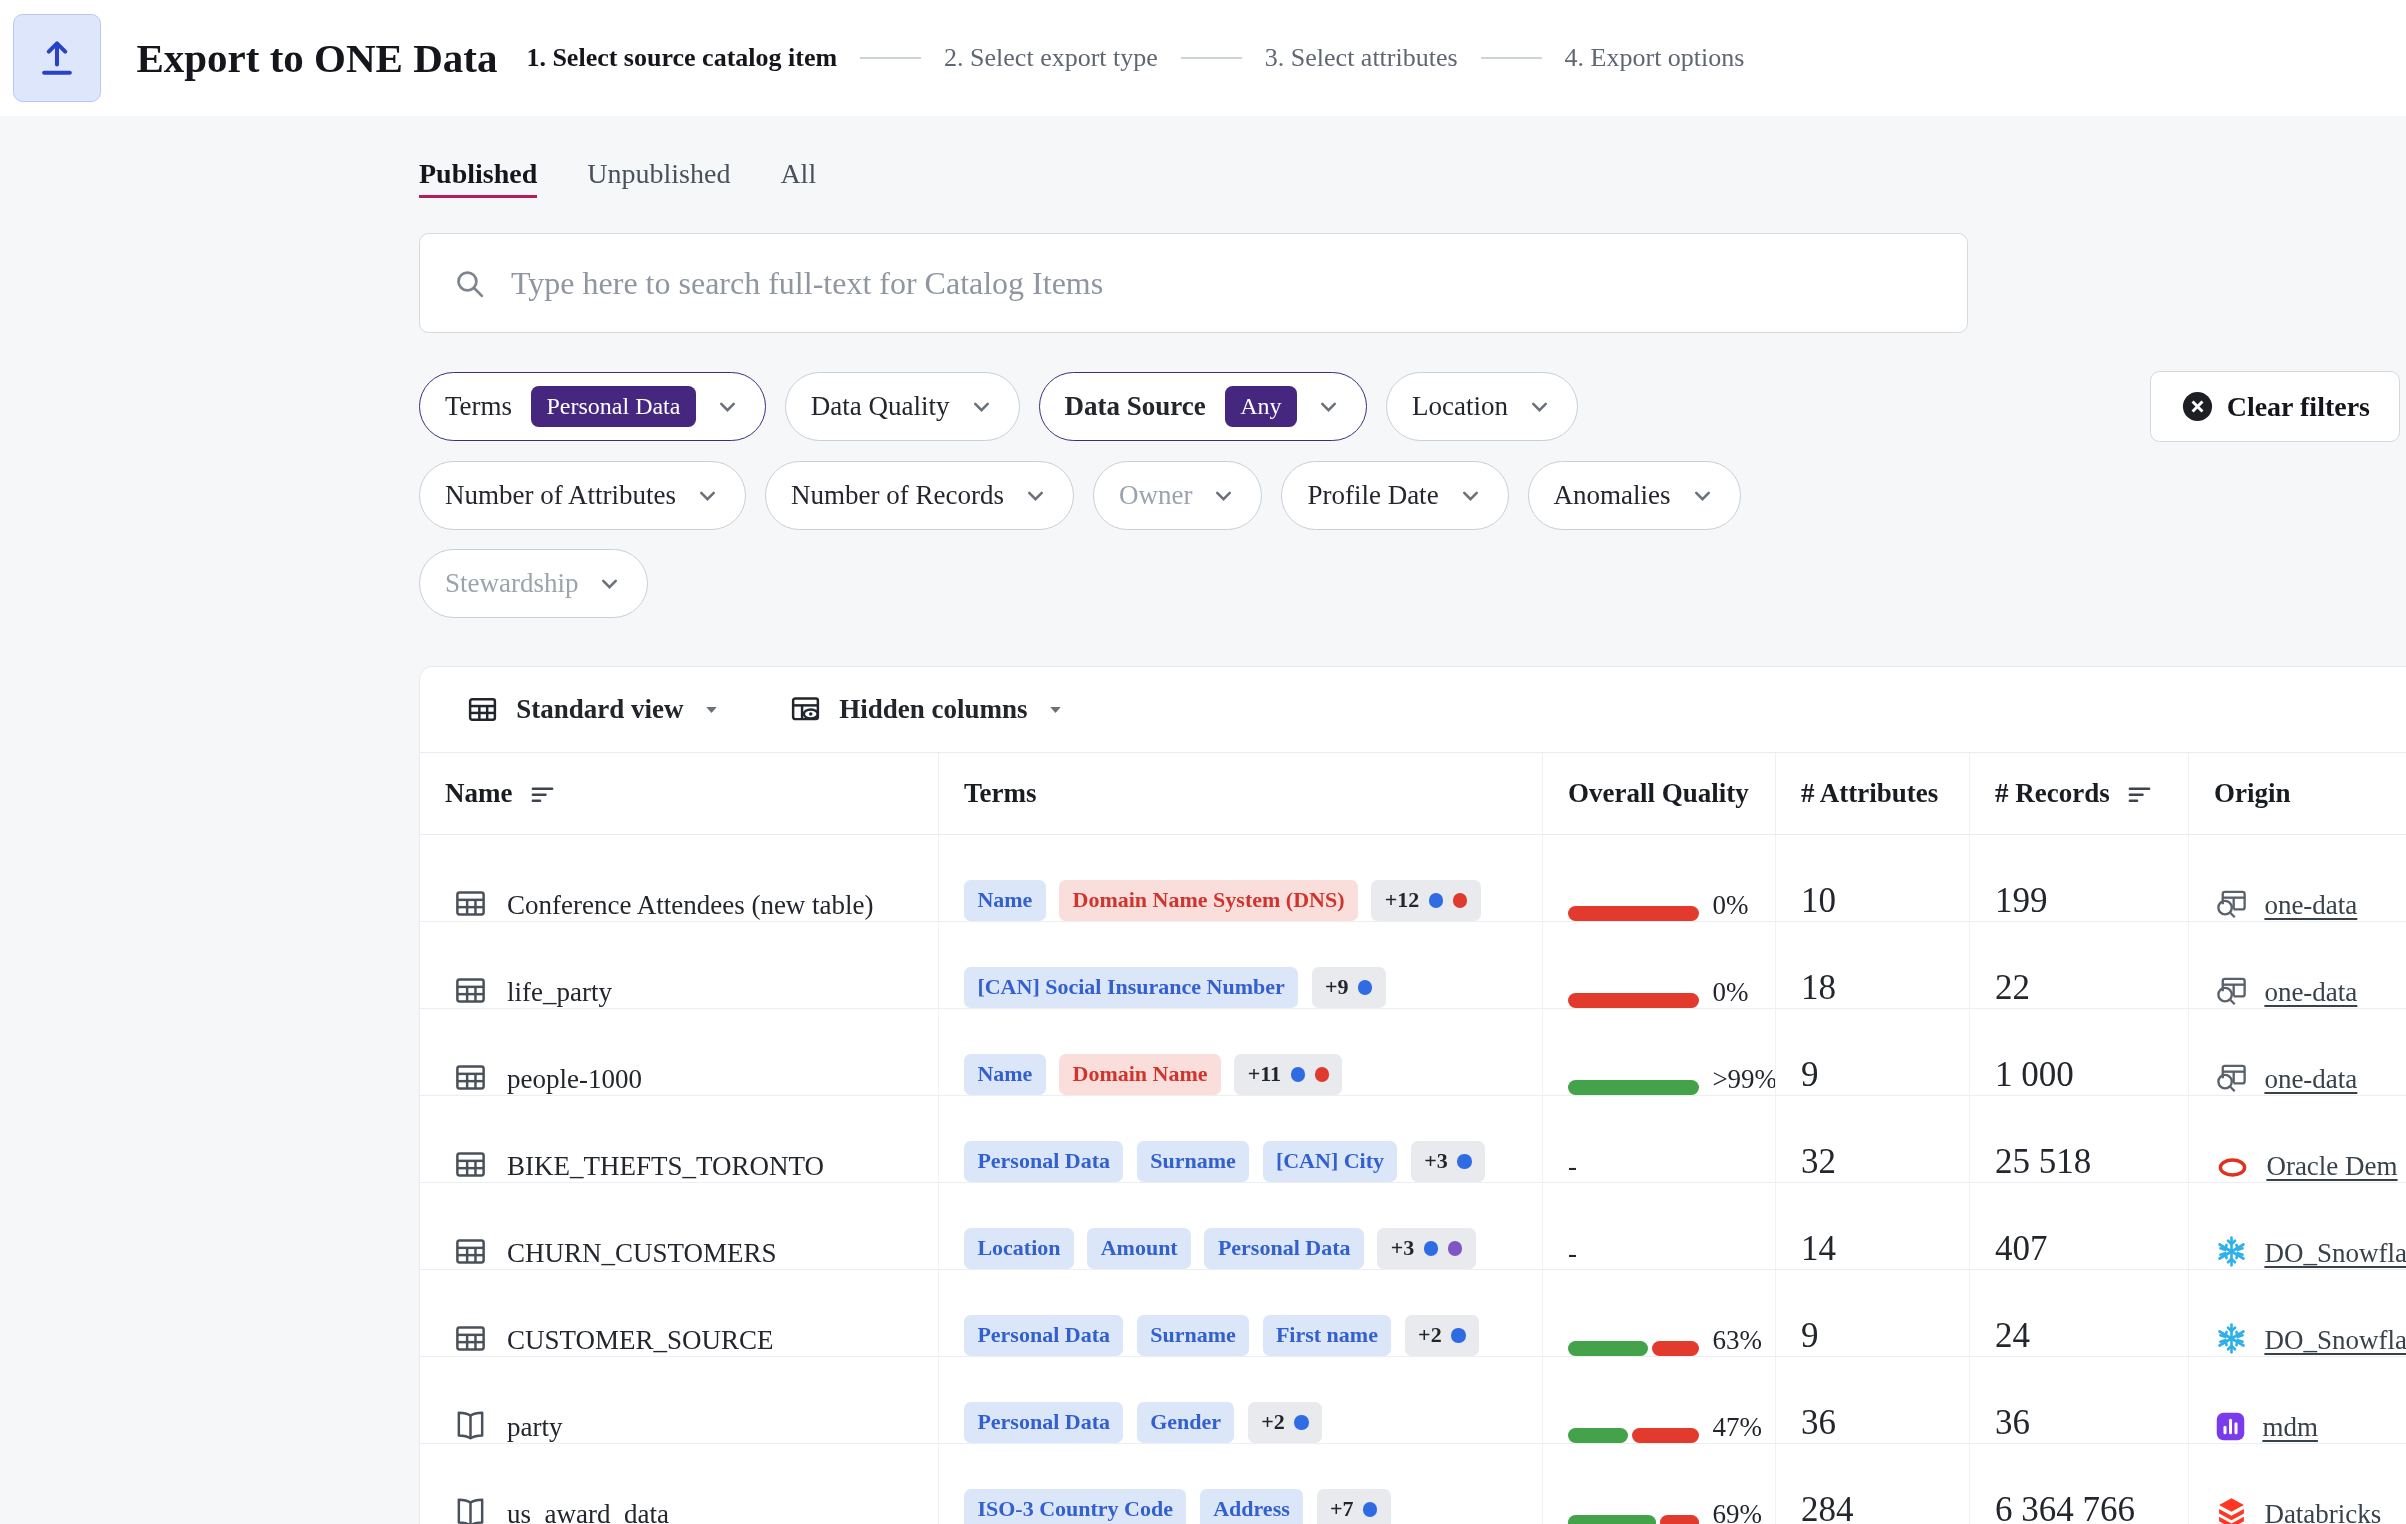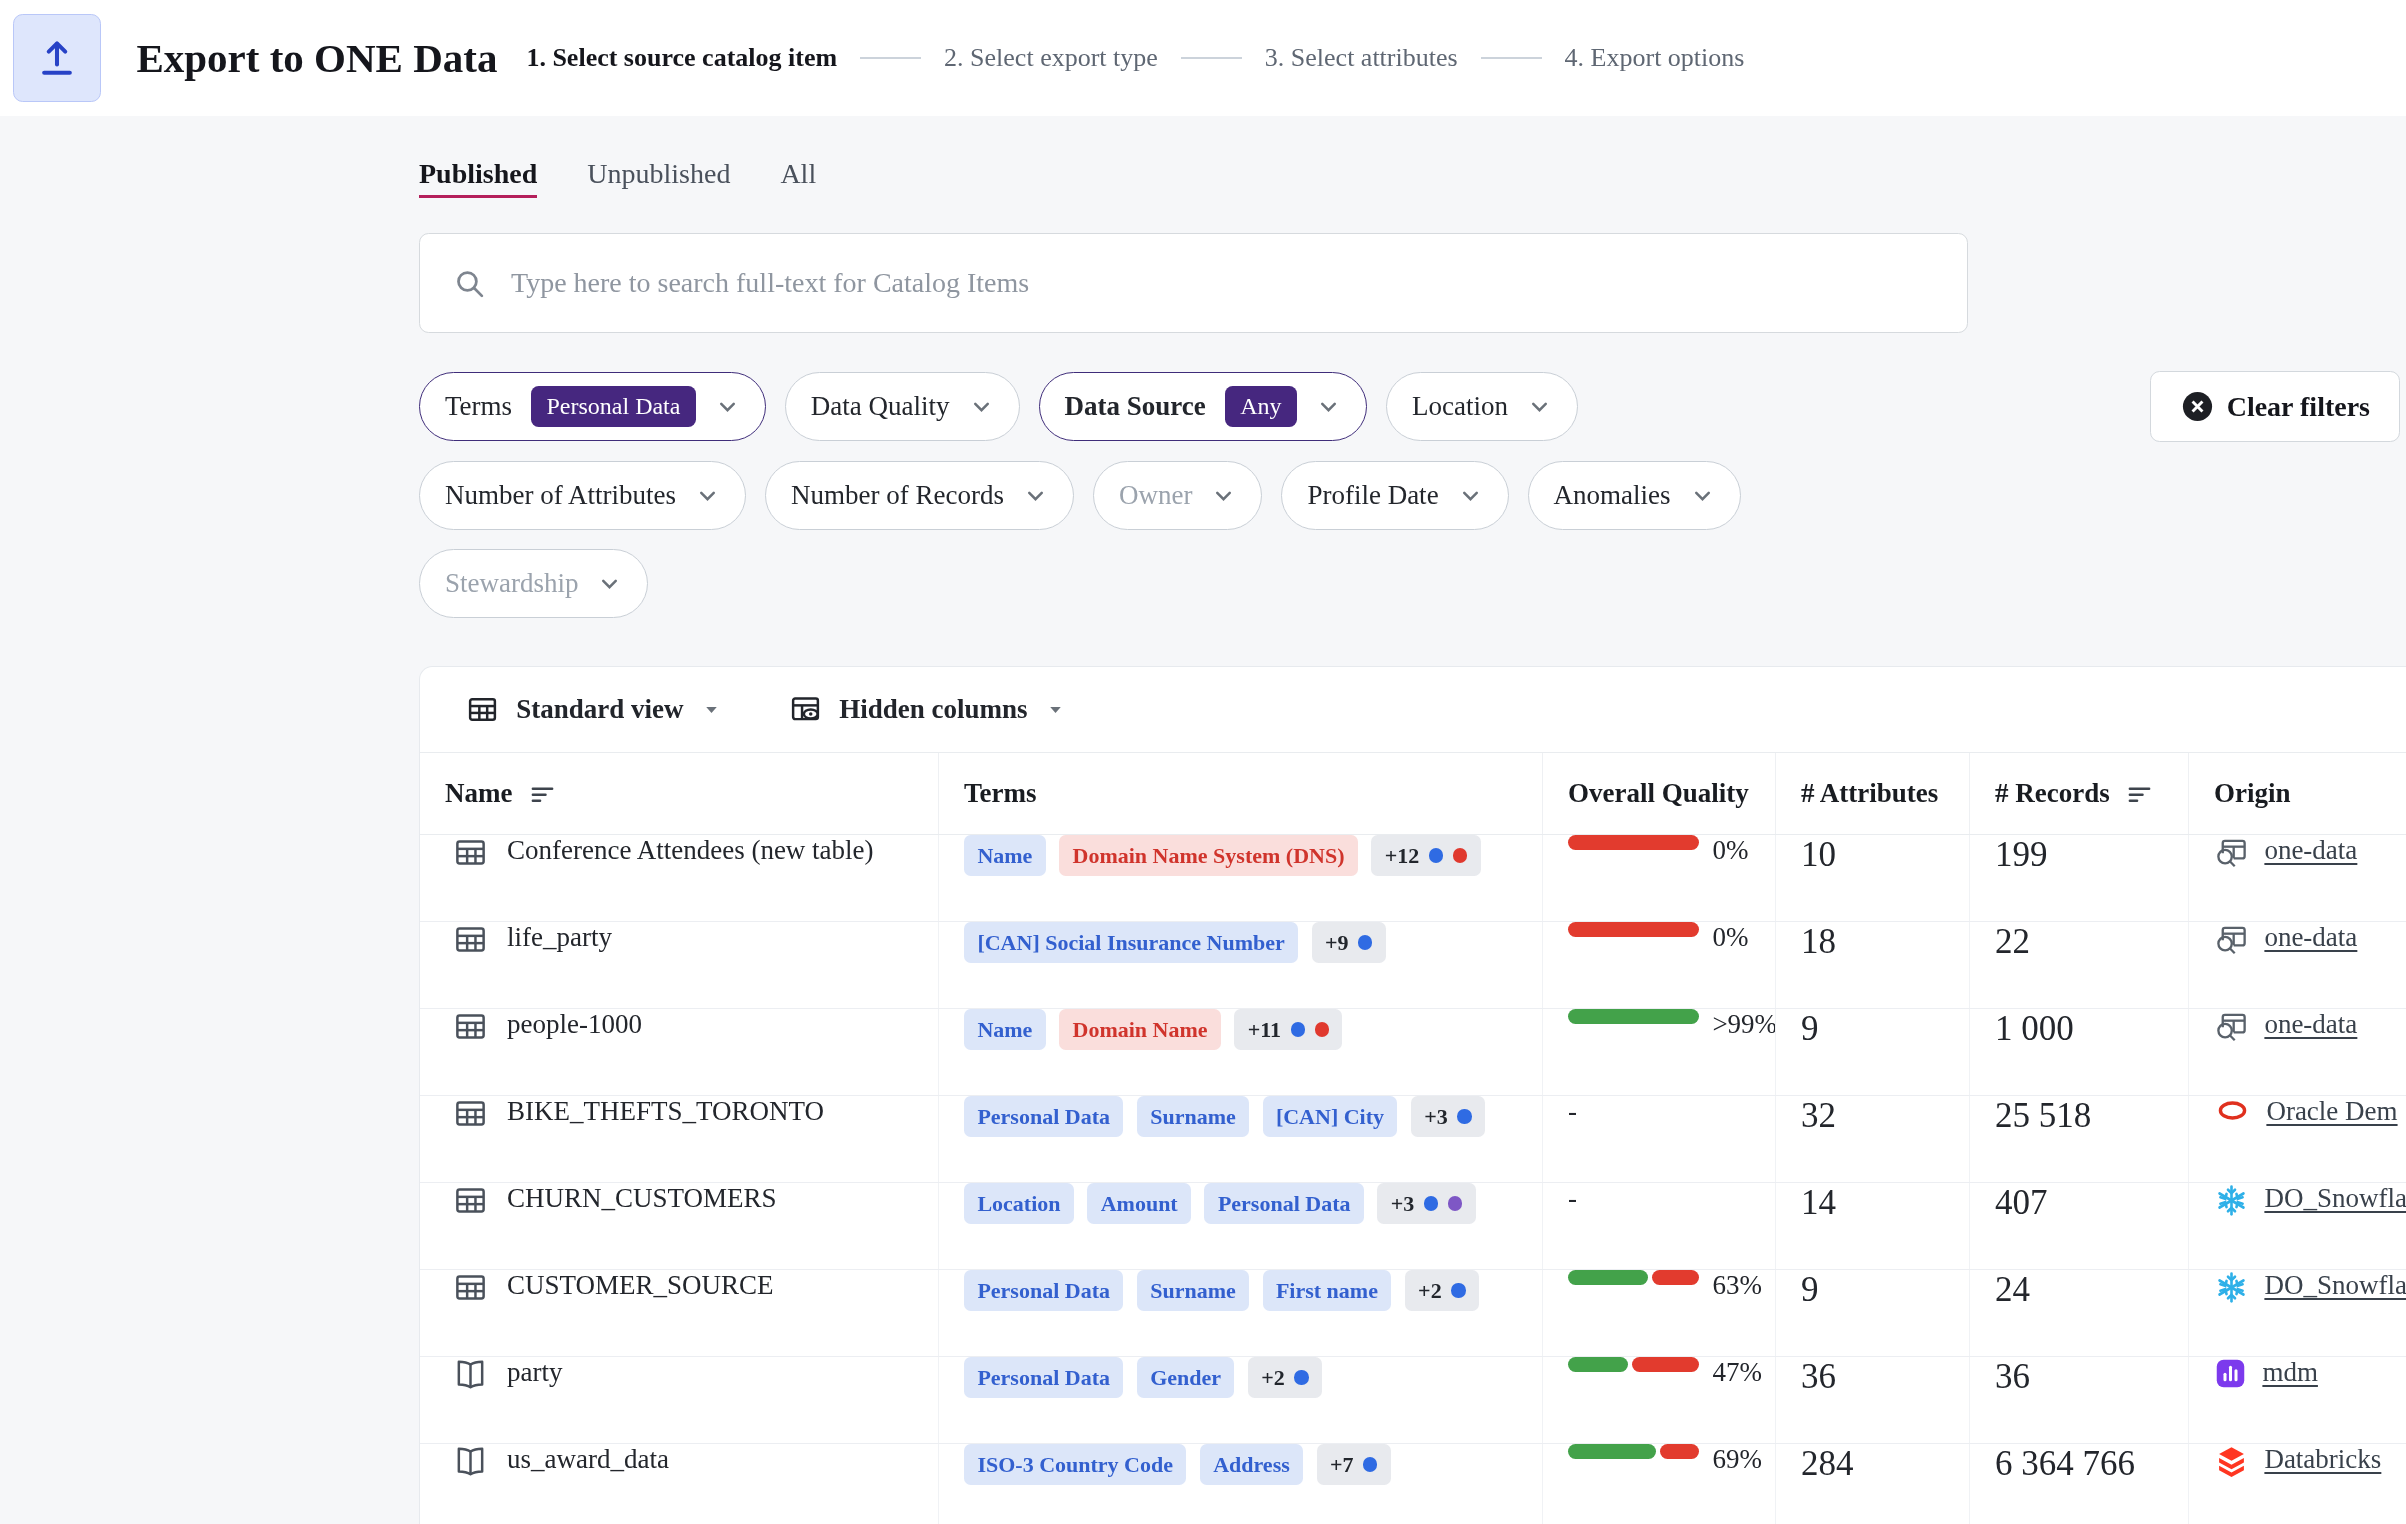--- a/index.html
+++ b/index.html
@@ -20,21 +20,21 @@
   
   .content{position:relative;padding-left:419px}
 
   .tabs{display:flex;gap:50px;margin-top:42px}
   .tab{font-size:28px;color:#4a515c;padding-bottom:5px;border:0;border-bottom:3.8px solid transparent;
        background:none;cursor:pointer;font-family:inherit}
   .tab.active{color:#15161c;font-weight:700;border-bottom-color:var(--tab_underline,#b41f5b)}
 
   .searchbox{margin-top:35px;width:1549px;height:100px;background:#fff;border:1.9px solid #d6dade;
              border-radius:9.6px;display:flex;align-items:center;padding:0 33px}
-  .search-input{flex:1;margin-left:25px;border:0;outline:0;font-size:28px;font-family:inherit;
+  .search-input{flex:1;margin-left:25px;border:0;outline:0;font-size:32px;font-family:inherit;
                 color:#2a2e34;background:transparent}
   .search-input::placeholder{color:#8f96a0}
 
   .filters{margin-top:38px;width:1981px}
   .filter-row{display:flex;gap:19px;margin-bottom:19px;align-items:center}
   .pill{display:inline-flex;align-items:center;gap:19px;height:69px;padding:0 25px;border-radius:38px;
         border:1.9px solid #c9cfd6;background:#fff;font-size:27px;color:#23262c;font-family:inherit;
         cursor:pointer;white-space:nowrap}
   .pill.active{border-color:#3f2d7a}
   .pill.bold .pill-label{font-weight:700}
@@ -50,21 +50,21 @@
   .toolbar{height:85px;display:flex;align-items:center;gap:67px;padding-left:46px}
   .tool{display:inline-flex;align-items:center;gap:17.3px;font-size:27px;font-weight:700;color:#22252b;
         background:none;border:0;font-family:inherit;cursor:pointer}
 
   .thead,.trow{display:grid;grid-template-columns:519px 604px 233px 194px 219px 1fr}
   .thead{height:83px;border-top:1px solid #e9ecef;border-bottom:1px solid #e9ecef}
   .th{display:flex;align-items:center;gap:15.4px;padding-left:25px;font-size:27px;font-weight:700;
       color:#191c21;border-right:1px solid #eef0f3;white-space:nowrap;overflow:hidden}
   .th:last-child{border-right:none}
   .trow{height:87px;border-bottom:1px solid #eceef2;background:#fff}
-  .td{display:flex;align-items:flex-start;padding-left:25px;border-right:1px solid #f0f2f5;overflow:hidden}
+  .td{display:flex;align-items:flex-end;padding-left:25px;border-right:1px solid #f0f2f5;overflow:hidden}
   .td:last-child{border-right:none}
   .td-name{gap:19px;padding-left:33px}
   .name-text{font-size:27px;color:#23262c;white-space:nowrap}
   .td-terms{gap:13.4px;padding-right:7.7px}
   .chip{display:inline-flex;align-items:center;gap:9.6px;border-radius:6.7px;padding:7.7px 13.4px;
         font-size:22px;font-weight:700;white-space:nowrap}
   .chip-blue{background:var(--chip_blue_bg,#dce6f9);color:var(--chip_blue_text,#3360cf)}
   .chip-red{background:var(--chip_red_bg,#fadedc);color:var(--chip_red_text,#d0342c)}
   .chip-count{background:#e8eaee;color:#22262c}
   .dot{width:14.4px;height:14.4px;border-radius:50%;display:inline-block}

